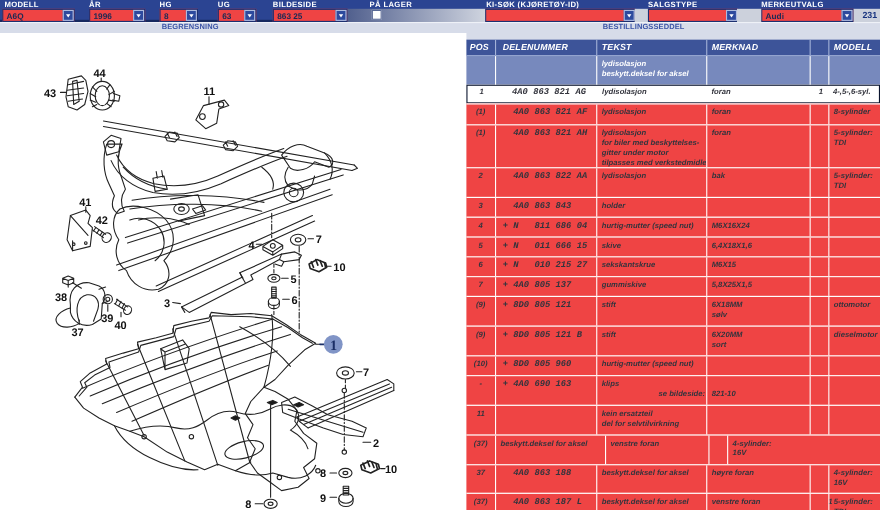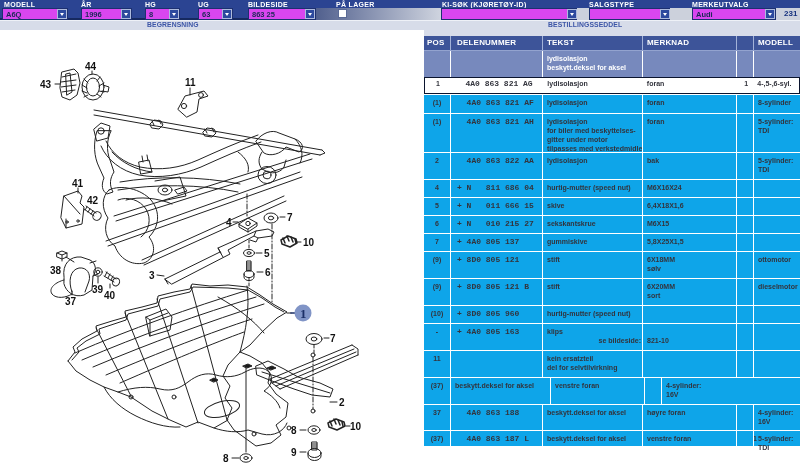--- a/index.html
+++ b/index.html
@@ -1,34 +1,34 @@
 <!DOCTYPE html>
 <html><head><meta charset="utf-8">
 <style>
 html,body{margin:0;padding:0;}
 body{width:800px;height:464px;position:relative;background:#fff;overflow:hidden;
  font-family:"Liberation Sans",sans-serif;-webkit-font-smoothing:antialiased;}
 #bar{position:absolute;left:0;top:0;width:800px;height:20px;background:#2b4492;border-bottom:0;}
 #bar .dk{position:absolute;left:0;top:18px;width:800px;height:2px;background:#16295f;}
 .lb{position:absolute;top:1px;color:#fff;font-size:7px;font-weight:bold;letter-spacing:.3px;white-space:nowrap;}
-.cb{position:absolute;top:8px;height:10px;background:#d946ef;border:1px solid #1d3070;}
+.cb{position:absolute;top:8px;height:10px;background:#ef4444;border:1px solid #1d3070;}
 .cb .tx{position:absolute;left:3px;top:1px;font-size:7.5px;font-weight:bold;color:#1a2a55;white-space:nowrap;}
 .cb .ar{position:absolute;right:0px;top:0px;width:10px;height:10px;box-sizing:border-box;background:#2d4a9e;border:1px solid #aebbdd;}
 .cb .ar:before{content:"";position:absolute;left:1.5px;top:2.5px;border:2.5px solid transparent;border-top:3.5px solid #fff;}
 #chk{position:absolute;left:338px;top:9px;width:7px;height:7px;background:#fff;border:1px solid #5a6a96;z-index:5;}
 #grad{position:absolute;left:316px;top:8px;width:125px;height:12px;background:linear-gradient(90deg,#51608e,#cfd4df);}
 .gr{position:absolute;top:8px;height:12px;background:#ccd1dc;}
 #n175{position:absolute;left:784px;top:9px;font-size:8px;font-weight:bold;color:#15317e;}
 #strip{position:absolute;left:0;top:20px;width:800px;height:10px;background:#d7dce9;border-top:1px solid #eef1f7;box-sizing:border-box;}
 .st{position:absolute;top:21px;font-size:6.8px;font-weight:bold;color:#3c55a7;letter-spacing:.1px;}
 #lpane{position:absolute;left:0;top:30px;width:424px;height:434px;background:#fff;}
 #rgap{position:absolute;left:424px;top:30px;width:376px;height:6px;background:#d7dce9;}
 
-#tbl{position:absolute;left:424px;top:36px;width:376px;font-size:7px;font-weight:bold;color:#33343d;}
-.row{display:flex;width:376px;box-sizing:border-box;background:#0ea5e9;}
+#tbl{position:absolute;left:424px;top:36px;width:376px;font-size:7px;font-weight:bold;color:#33343d;font-style:italic;}
+.row{display:flex;width:376px;box-sizing:border-box;background:#ef4444;}
 .row.hd{background:#3d5499;color:#fff;height:14px;font-size:8px;}
 .row.sh{background:#7789bd;color:#fff;height:27px;border-top-color:#93a3cf !important;}
 .c{box-sizing:border-box;padding:2.5px 0 0 4px;overflow:hidden;line-height:9px;white-space:nowrap;}
 .c1{width:26px;text-align:center;padding-left:0;}
 .c2{width:92px;font-family:"Liberation Mono",monospace;font-size:8px;white-space:pre;padding-left:6px;}
 .c3{width:100px;}
 .c4{width:94px;}
 .c5{width:17px;text-align:center;padding-left:16px;}
 .c6{width:47px;}
 .row .c+.c{border-left:1px solid #fff;}
@@ -141,20 +141,28 @@
     </div>
 <div class="row" style="height:27px">
       <div class="c c1">2</div>
       <div class="c c2">  4A0 863 822 AA</div>
       <div class="c c3">lydisolasjon</div>
       <div class="c c4">bak</div>
       <div class="c c5">1</div>
       <div class="c c6">5-sylinder:<br>TDI</div>
     </div>
 <div class="row" style="height:18px">
+      <div class="c c1">3</div>
+      <div class="c c2">  4A0 863 843</div>
+      <div class="c c3">holder</div>
+      <div class="c c4"></div>
+      <div class="c c5">1</div>
+      <div class="c c6"></div>
+    </div>
+<div class="row" style="height:18px">
       <div class="c c1">4</div>
       <div class="c c2">+ N   811 686 04</div>
       <div class="c c3">hurtig-mutter (speed nut)</div>
       <div class="c c4">M6X16X24</div>
       <div class="c c5">2</div>
       <div class="c c6"></div>
     </div>
 <div class="row" style="height:18px">
       <div class="c c1">5</div>
       <div class="c c2">+ N   011 666 15</div>
@@ -198,21 +206,21 @@
 <div class="row" style="height:18px">
       <div class="c c1">(10)</div>
       <div class="c c2">+ 8D0 805 960</div>
       <div class="c c3">hurtig-mutter (speed nut)</div>
       <div class="c c4"></div>
       <div class="c c5"></div>
       <div class="c c6"></div>
     </div>
 <div class="row" style="height:27px">
       <div class="c c1">-</div>
-      <div class="c c2">+ 4A0 805 163</div>
+      <div class="c c2">+ 4A0 690 163</div>
       <div class="c c3">klips<br><span style="display:block;text-align:right;padding-right:1px">se bildeside:</span></div>
       <div class="c c4"><br>821-10</div>
       <div class="c c5">4</div>
       <div class="c c6"></div>
     </div>
 <div class="row" style="height:27px">
       <div class="c c1">11</div>
       <div class="c c2"></div>
       <div class="c c3">kein ersatzteil<br>del for selvtilvirkning</div>
       <div class="c c4"></div>

